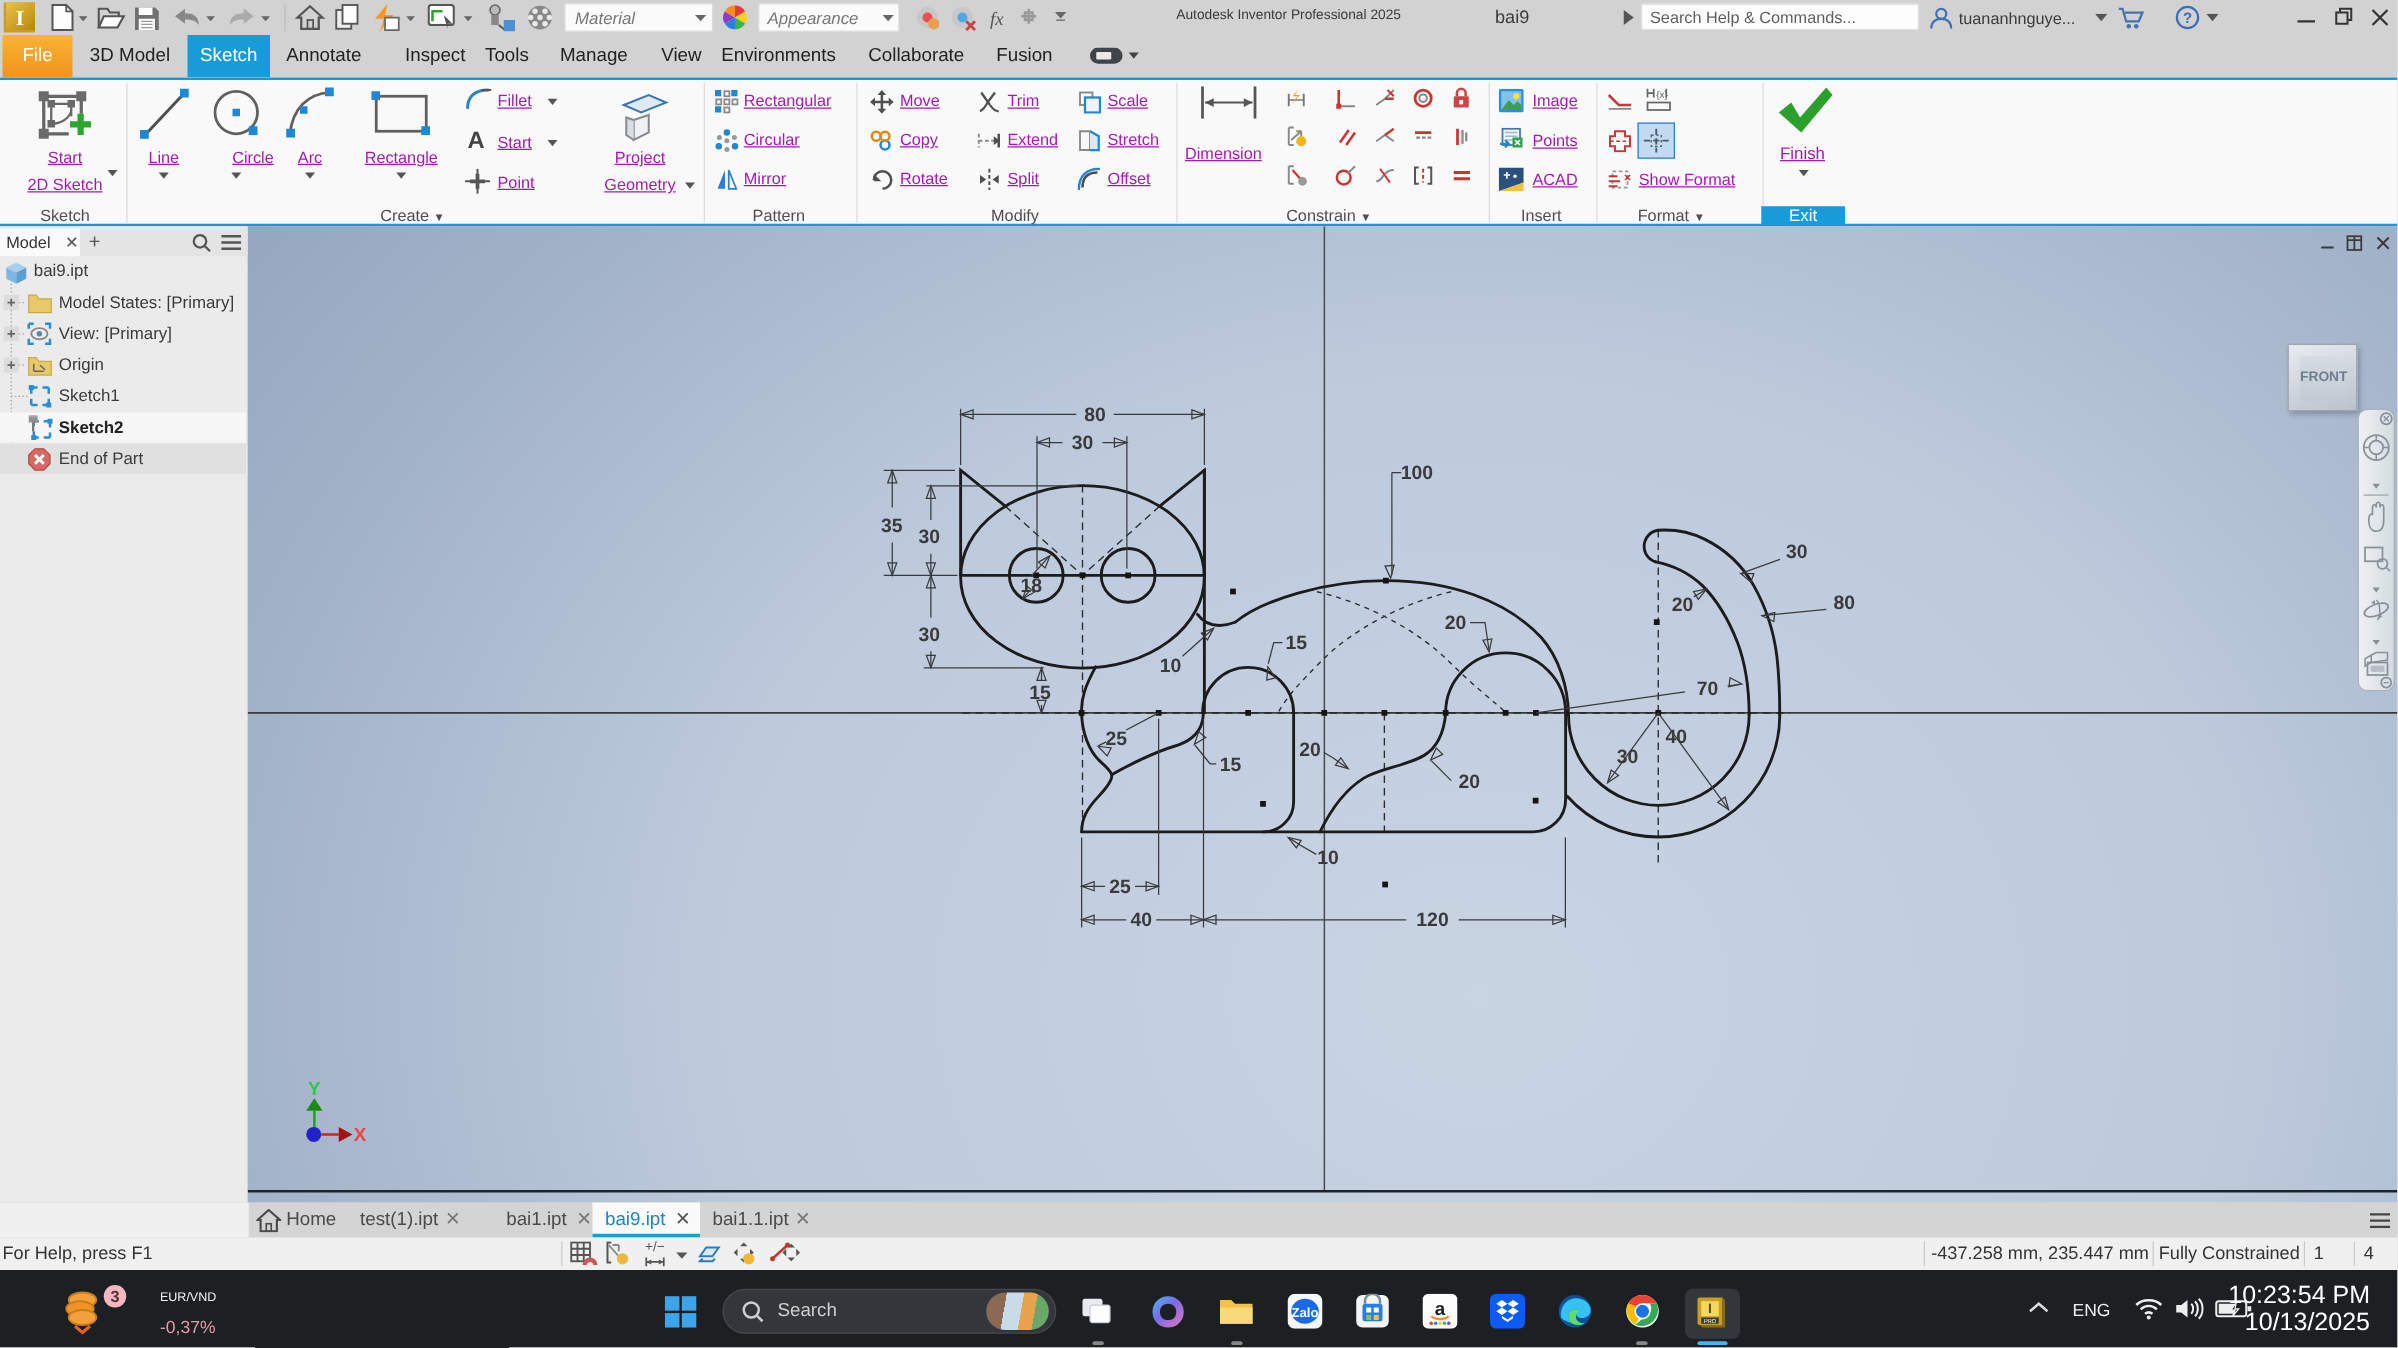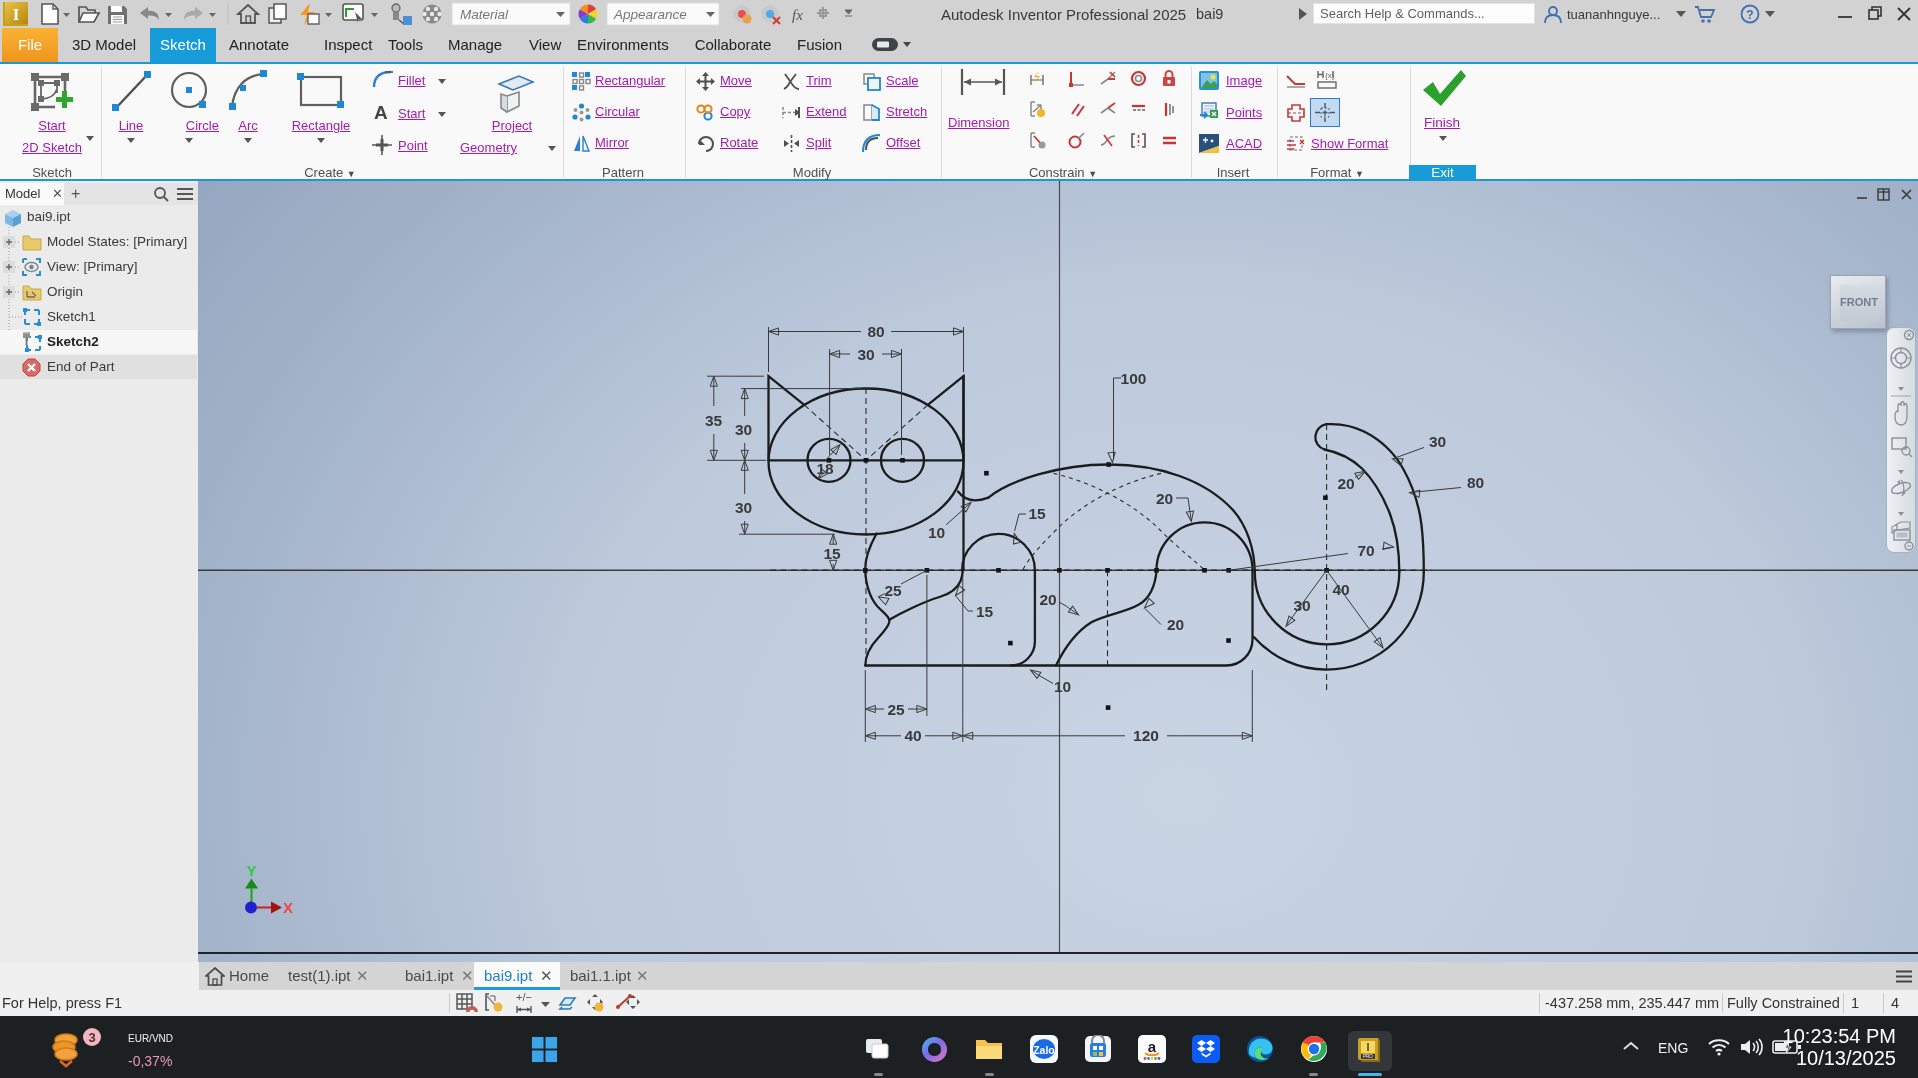--- a/index.html
+++ b/index.html
@@ -2,21 +2,21 @@
 <html><head>
 <meta charset="utf-8">
 <style>
 * { margin:0; padding:0; box-sizing:border-box; }
 html,body { width:1918px; height:1078px; overflow:hidden; font-family:"Liberation Sans",sans-serif; -webkit-font-smoothing:antialiased; }
 #app { position:relative; width:1918px; height:1078px; background:#d2d2d2; }
 .abs { position:absolute; }
 
 
 #titlebar { position:absolute; left:0; top:0; width:1918px; height:28px; background:#d2d2d2; }
-#titletext { position:absolute; left:941px; top:6px; font-size:15px; color:#3a3a3a; }
+#titletext { position:absolute; left:941px; top:6px; font-size:11px; color:#3a3a3a; }
 #bai9 { position:absolute; left:1196px; top:6px; font-size:14.5px; color:#3a3a3a; }
 #searchbox { position:absolute; left:1313px; top:3px; width:222px; height:21px; background:#fdfdfd; border:1px solid #e2e2e2; font-size:13px; color:#5f5f5f; padding:2px 6px; }
 #username { position:absolute; left:1567px; top:7px; font-size:13px; color:#3a3a3a; }
 
 
 #tabrow { position:absolute; left:0; top:28px; width:1918px; height:34px; background:#d2d2d2; }
 .rtab { position:absolute; top:0; height:34px; line-height:34px; font-size:15px; color:#222; text-align:center; }
 #tab-file { left:2px; width:56px; background:linear-gradient(#f9b234,#f0941d); color:#fff; }
 #tab-sketch { background:#189cd9; color:#fff; }
 
@@ -317,21 +317,21 @@
         <path d="M10,4 L10,16 M4,10 L16,10" stroke="#555" stroke-width="3"></path>
     </svg>
     <div class="btext" style="left:398px;top:74px">Point</div>
 
     <svg class="abs" style="left:489px;top:8px" width="48" height="46" viewBox="0 0 48 46">
       <path d="M10,12 L30,4 L44,10 L24,18 Z" fill="#dfeaf4" stroke="#3b77b4" stroke-width="1.6"></path>
       <path d="M18,24 L30,20 L30,34 L18,40 Z" fill="#eef2f6" stroke="#888" stroke-width="1.6"></path>
       <path d="M18,24 L12,22 L12,36 L18,40" fill="#d7dde3" stroke="#888" stroke-width="1.6"></path>
     </svg>
     <div class="btext" style="left:481px;top:54px;width:62px;text-align:center">Project</div>
-    <div class="btext" style="left:460px;top:76px;width:72px;text-align:left">Geometry</div>
+    <div class="btext" style="left:476px;top:76px;width:72px;text-align:center">Geometry</div>
     <div class="caret" style="left:548px;top:82px"></div>
 
     <svg class="abs" style="left:572px;top:8px" width="19" height="19" viewBox="0 0 19 19">
       <g fill="#1e88d4">
           <rect x="0" y="0" width="5" height="5"></rect>
           <rect x="0" y="13" width="5" height="5"></rect>
           <rect x="13" y="0" width="5" height="5"></rect>
         </g>
       <g fill="none" stroke="#888" stroke-width="1.4">
           <rect x="7.5" y="1" width="4" height="4"></rect>
@@ -963,20 +963,28 @@
     <div class="abs" style="left:128px;top:37px;font-size:14px;color:#e89aa8">-0,37%</div>
 
     <svg class="abs" style="left:531px;top:20px" width="27" height="27" viewBox="0 0 28 28">
         <g fill="#3ca4e8">
           <rect x="1" y="1" width="12" height="12"></rect>
           <rect x="15" y="1" width="12" height="12"></rect>
           <rect x="1" y="15" width="12" height="12"></rect>
           <rect x="15" y="15" width="12" height="12"></rect>
         </g>
       </svg>
+    <div id="searchpill">
+      <svg class="abs" style="left:14px;top:8px" width="19" height="19" viewBox="0 0 19 19">
+          <circle cx="8" cy="8" r="6" fill="none" stroke="#cfcfcf" stroke-width="2"></circle>
+          <line x1="12.5" y1="12.5" x2="17" y2="17" stroke="#cfcfcf" stroke-width="2"></line>
+        </svg>
+      <div class="abs" style="left:43px;top:8px;font-size:15px;color:#cfcfcf">Search</div>
+      <div class="abs" style="left:210px;top:2px;width:50px;height:30px;border-radius:15px;overflow:hidden;background:linear-gradient(100deg,#8a6a52 0 30%,#c8dce8 30% 55%,#e8a44a 55% 75%,#6aa86a 75%)"></div>
+    </div>
 
     <svg class="abs" style="left:864px;top:19px" width="30" height="28" viewBox="0 0 30 28">
       <rect x="2" y="4" width="16" height="14" rx="2" fill="#e8ecf0"></rect>
         <rect x="8" y="9" width="16" height="14" rx="2" fill="#fdfdfd" stroke="#c8ccd0" stroke-width="1"></rect>
     </svg>
     <svg class="abs" style="left:921px;top:20px" width="27" height="27" viewBox="0 0 27 27">
       <defs>
           <linearGradient id="cop" x1="0" y1="0" x2="1" y2="1">
             <stop offset="0" stop-color="#4ab8f0"></stop>
             <stop offset=".45" stop-color="#7a6ae8"></stop>

